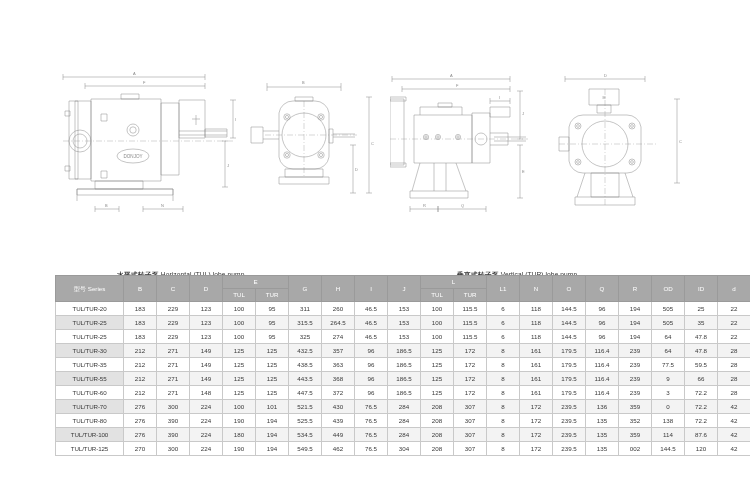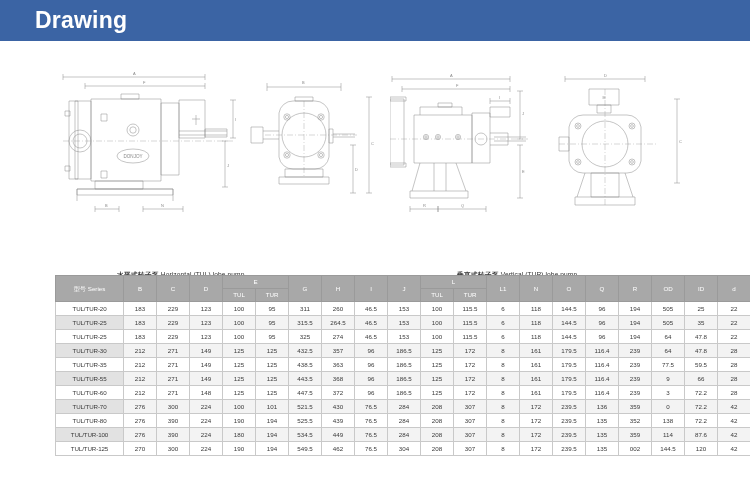--- a/index.html
+++ b/index.html
@@ -106,23 +106,20 @@
   #spec-table tbody tr:nth-child(even) td.model { background: #e2e2e2; }
 
   .col-model { width: 68px; }
   .col-n     { width: 33px; }
 </style>
 </head>
 <body>
 
 <div id="page">
 
-  <div id="header-banner">
-    <div id="header-title">Drawing</div>
-  </div>
 
   <div id="content">
 
     <div id="drawings">
 
       <div class="fig" id="fig-1">
         <svg viewBox="0 0 185 150" xmlns="http://www.w3.org/2000/svg" fill="none" stroke="#8a8a8a" stroke-width="0.5" stroke-linejoin="round">
 
           <path d="M8 10 H150 M8 7 V13 M150 7 V13"></path>
           <text x="78" y="8" font-size="4" fill="#8a8a8a" stroke="none">A</text>

